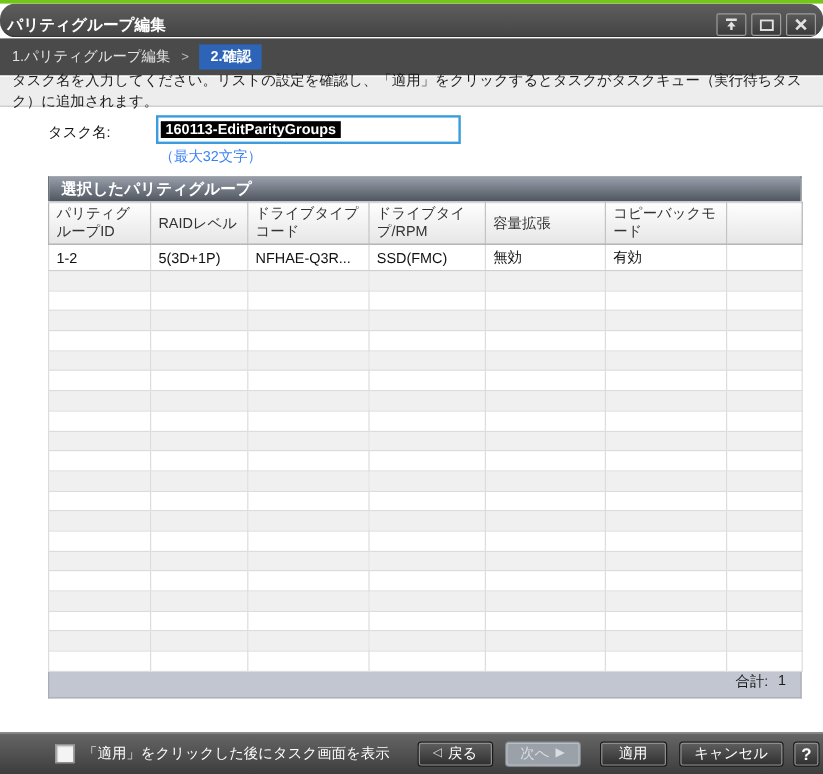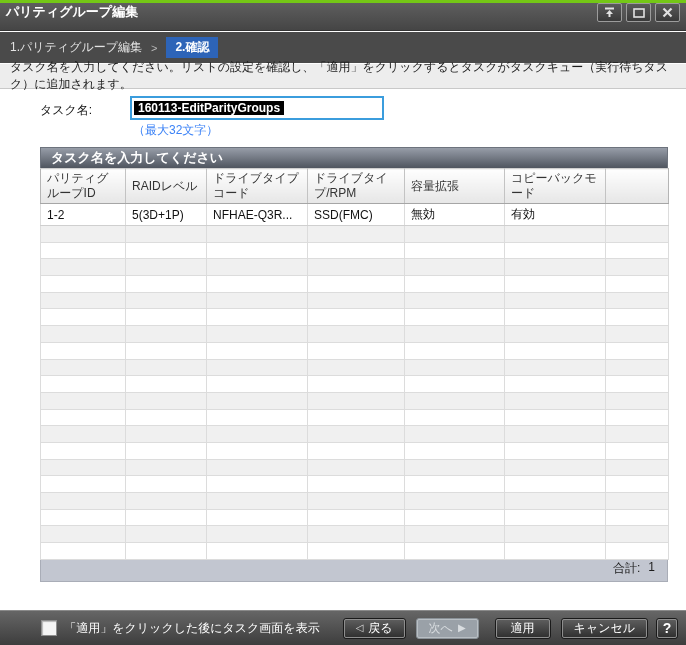--- a/index.html
+++ b/index.html
@@ -9,21 +9,21 @@
     background:#fff;position:relative;
   }
   .dialog{position:absolute;inset:0;width:686px;height:645px;background:#fff;}
 
   
   .green-strip{position:absolute;top:0;left:0;width:100%;height:3px;background:var(--accent-green,#74c716);}
   .titlebar{
     position:absolute;top:3px;left:0;width:100%;height:28px;
     background:linear-gradient(#5e5e5e,#454545);
     border-bottom:1px solid #343434;
-    display:flex;align-items:flex-start;box-sizing:border-box;padding:0 6px;
+    display:flex;align-items:flex-end;box-sizing:border-box;padding:0 6px;border-radius:13px;
   }
   .titlebar .title{color:#fff;font-size:13px;font-weight:bold;flex:1;}
   .winbtn{
     width:25px;height:19px;margin-left:4px;border:1px solid #9c9c9c;border-radius:2px;
     background:linear-gradient(#5a5a5a,#3a3a3a);
     display:flex;align-items:center;justify-content:center;box-sizing:border-box;cursor:pointer;
   }
   .breadcrumbbar{
     position:absolute;top:32px;left:0;width:100%;height:31px;background:#4a4a4a;
     display:flex;align-items:center;box-sizing:border-box;padding:0 10px;font-size:12px;
@@ -86,21 +86,21 @@
     padding:0 12px;box-sizing:border-box;font-size:12px;color:#1c1c1c;
   }
   .total-bar .tv{margin-left:8px;}
 
   
   .bottombar{
     position:absolute;left:0;top:610px;width:100%;height:35px;
     background:linear-gradient(#666,#3d3d3d);
     border-top:1px solid #8a8a8a;
     display:flex;align-items:center;justify-content:flex-end;
-    box-sizing:border-box;padding:0 8px;
+    box-sizing:border-box;padding:0 3px;
   }
   .chk{
     width:14px;height:14px;background:#f4f4f4;border:1px solid #8e8e8e;
     box-shadow:inset 1px 1px 1px rgba(0,0,0,.25);margin-right:7px;cursor:pointer;flex:none;
   }
   .chk-label{color:#fff;font-size:12px;margin-right:13px;}
   .btn{
     height:21px;min-width:56px;margin-left:10px;
     background:linear-gradient(#5f5f5f,#2e2e2e);
     border:1px solid #1a1a1a;outline:1px solid #8e8e8e;outline-offset:-2px;
@@ -153,21 +153,21 @@
 
   <div class="instruction">タスク名を入力してください。リストの設定を確認し、「適用」をクリックするとタスクがタスクキュー（実行待ちタスク）に追加されます。</div>
 
   <div class="task-label">タスク名:</div>
   <div class="task-input">
     <span class="sel">160113-EditParityGroups</span>
   </div>
   <div class="task-hint">（最大32文字）</div>
 
   <div class="table-wrap">
-    <div class="section-bar">タスク名を入力してください</div>
+    <div class="section-bar">選択したパリティグループ</div>
     <table class="pg">
       <colgroup>
         <col style="width:85px">
           <col style="width:81px">
           <col style="width:101px">
         <col style="width:97px">
           <col style="width:100px">
           <col style="width:101px">
           <col style="width:63px">
       </colgroup>

